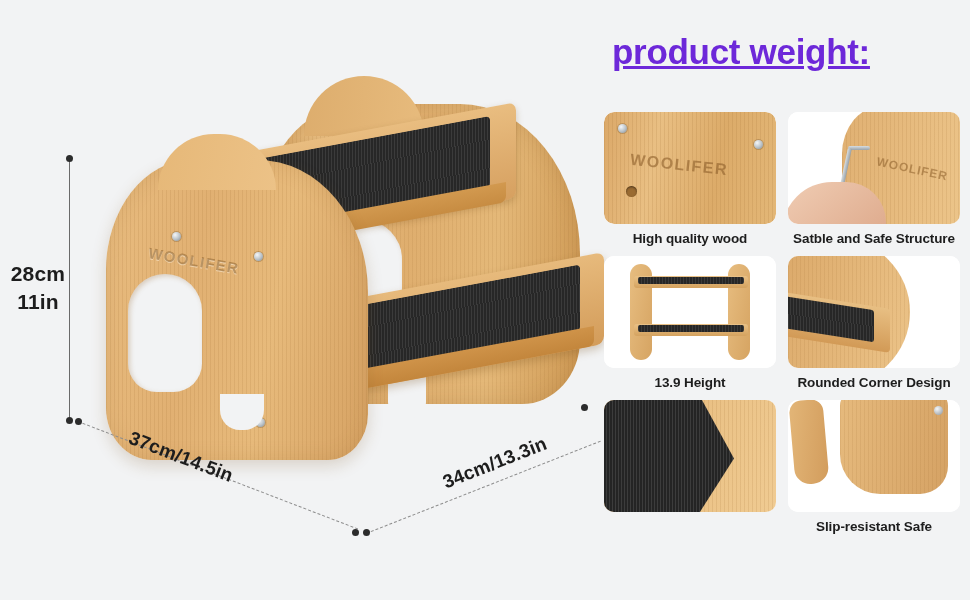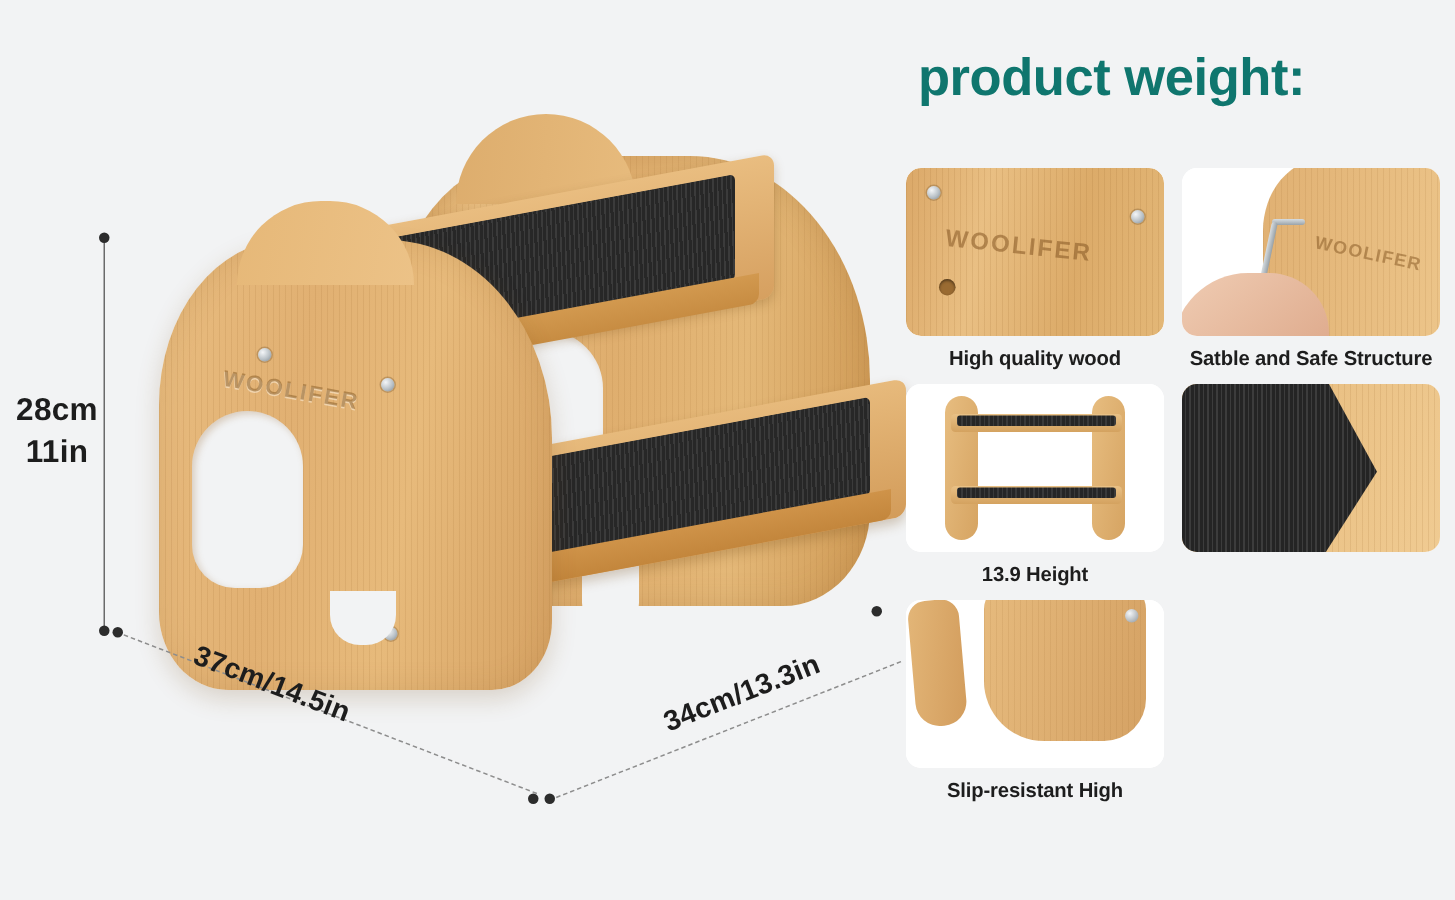--- a/index.html
+++ b/index.html
@@ -132,21 +132,21 @@
     position: absolute; color: #1d1d1d; font-weight: 700;
     white-space: nowrap; letter-spacing: .2px;
   }
   .dim-v { left: 10px; top: 260px; font-size: 21px; line-height: 28px; text-align: center; width: 56px; }
   .dim-w { left: 126px; top: 446px; font-size: 19px; transform: rotate(21deg); }
   .dim-d { left: 440px; top: 452px; font-size: 19px; transform: rotate(-21.5deg); }
 
   
   .heading {
     position: absolute; left: 612px; top: 32px;
-    font-size: 35px; font-weight: 700; color: #0f766e; letter-spacing: -.3px;
+    font-size: 35px; font-weight: 700; color: #6d28d9; letter-spacing: -.3px; text-decoration: underline;
   }
   .grid {
     position: absolute; left: 604px; top: 112px;
     width: 356px; display: grid;
     grid-template-columns: 172px 172px; column-gap: 12px; row-gap: 10px;
   }
   .cell { width: 172px; }
   .thumb {
     position: relative; width: 172px; height: 112px;
     border-radius: 10px; overflow: hidden; background: #ffffff;
@@ -373,35 +373,46 @@
               <i></i>
             </div>
           <div class="tread2">
               <i></i>
             </div>
         </div>
       </div>
       <div class="caption">13.9 Height</div>
     </div>
 
+    <div class="cell">
+      <div class="thumb">
+        <div class="t-corner">
+          <div class="round"></div>
+          <div class="shelf">
+              <i></i>
+            </div>
+        </div>
+      </div>
+      <div class="caption">Rounded Corner Design</div>
+    </div>
 
     <div class="cell">
       <div class="thumb">
         <div class="t-slip">
           <div class="wood"></div>
           <div class="mat"></div>
         </div>
       </div>
     </div>
 
     <div class="cell">
       <div class="thumb">
         <div class="t-feet">
           <div class="footA"></div>
           <div class="footB"></div>
           <div class="screw6"></div>
         </div>
       </div>
-      <div class="caption">Slip-resistant High</div>
+      <div class="caption">Slip-resistant Safe</div>
     </div>
 
   </div>
 </div>
 
 </body></html>

